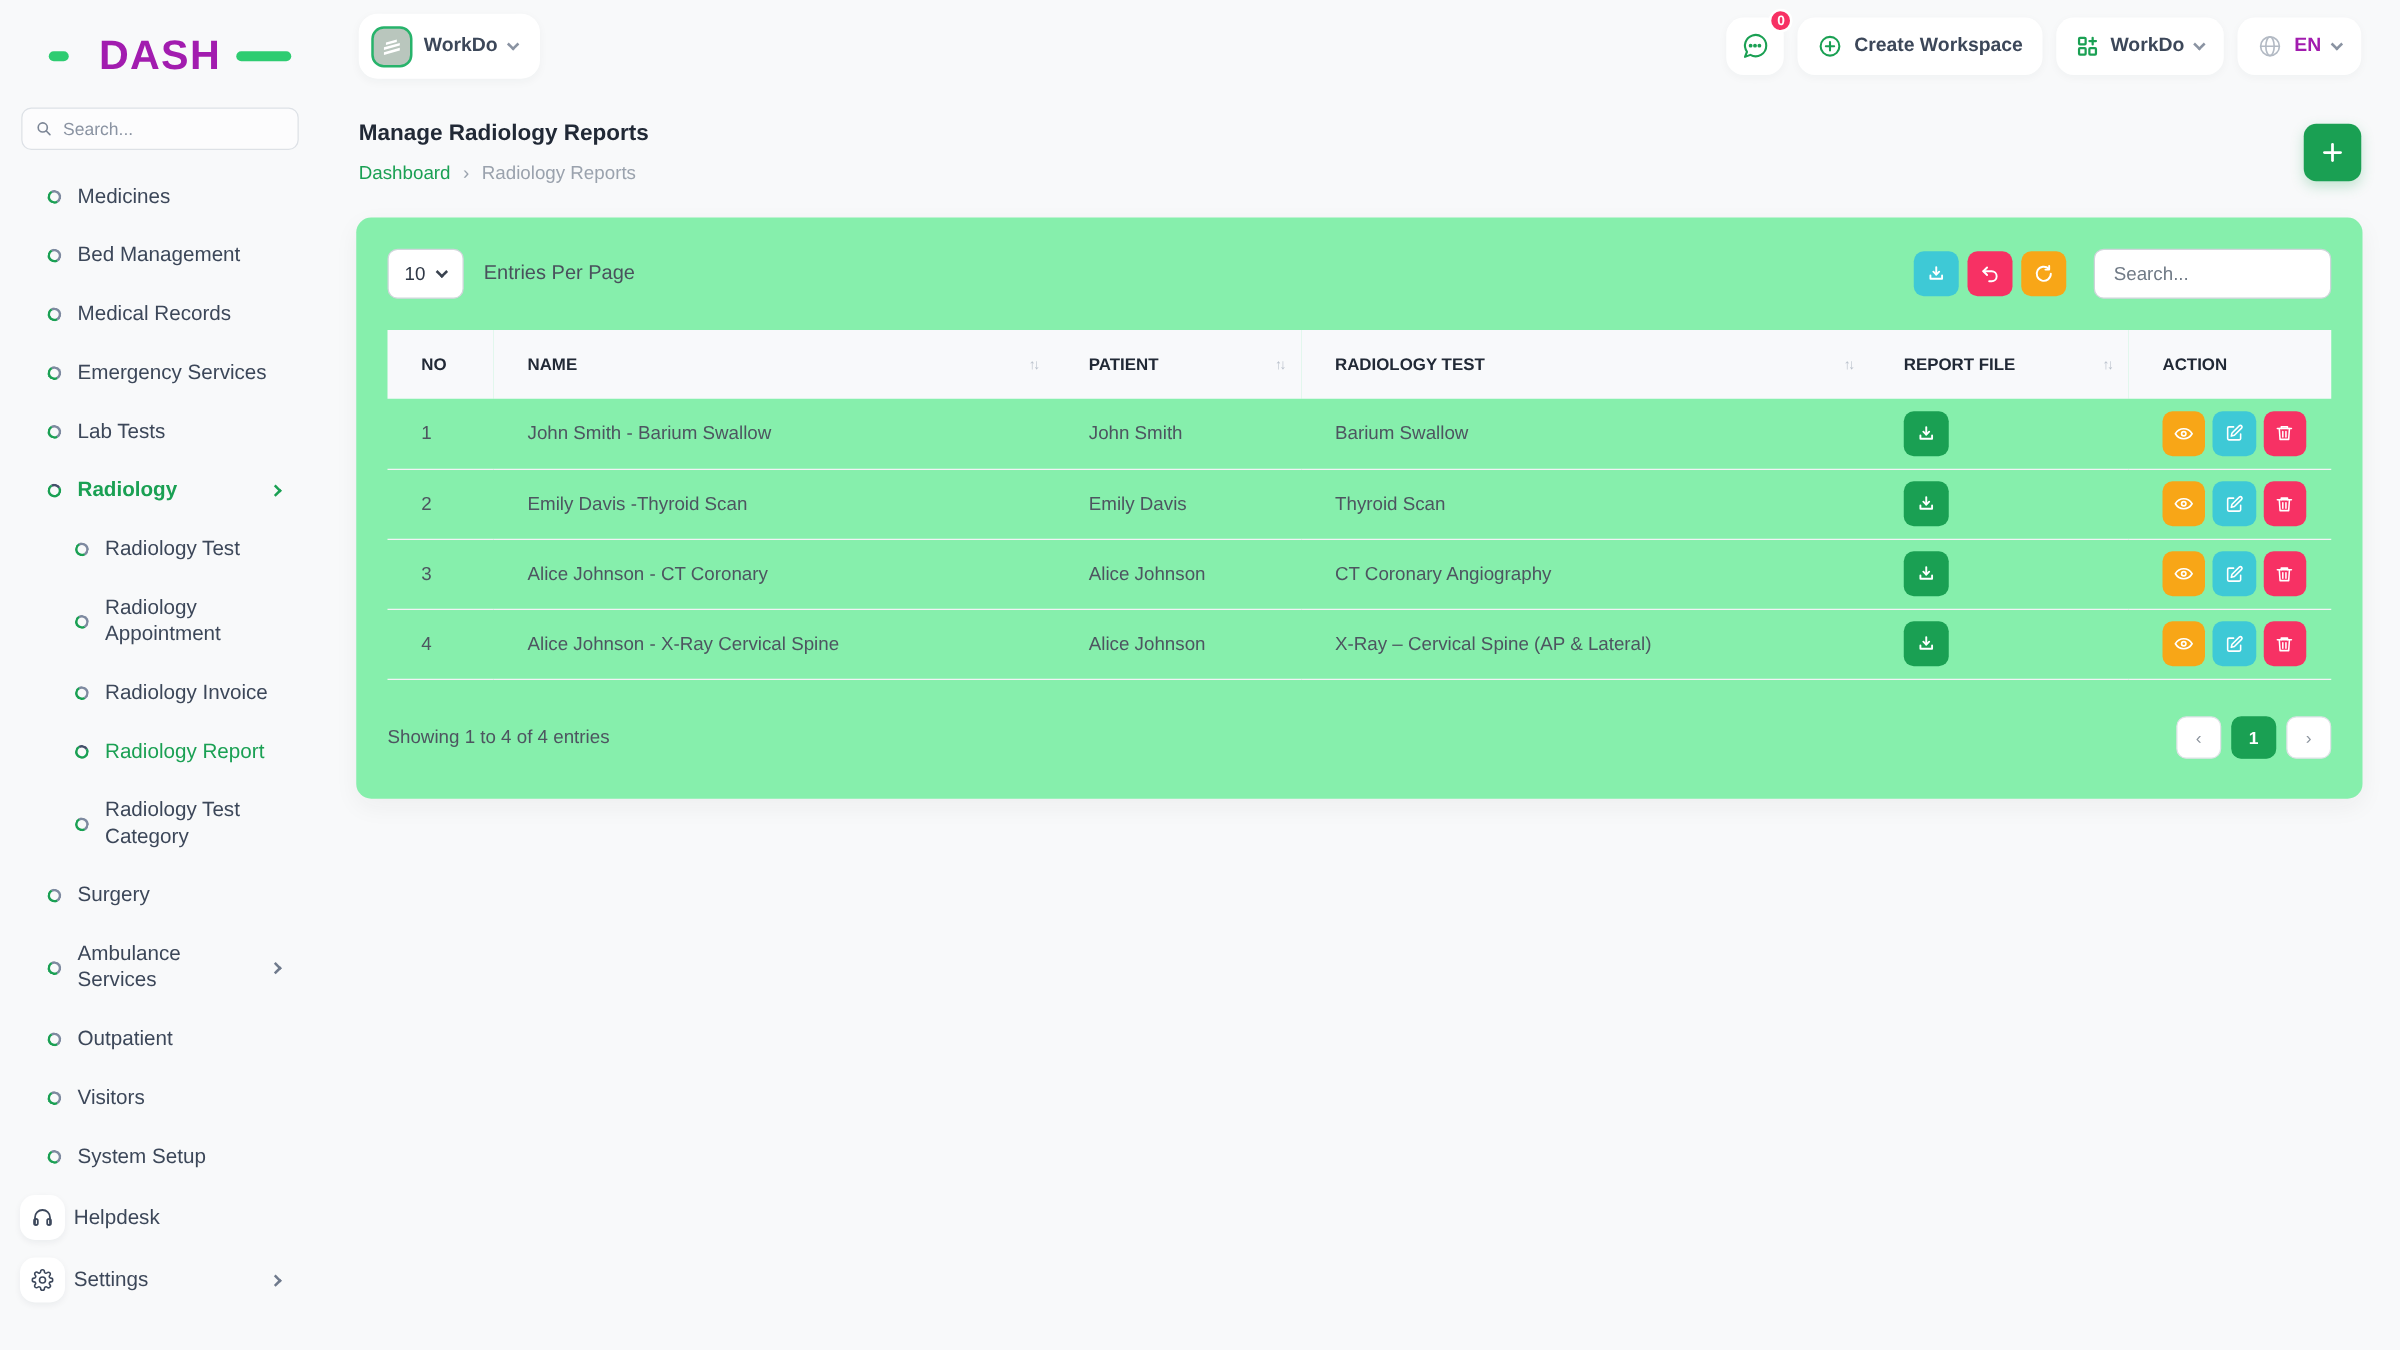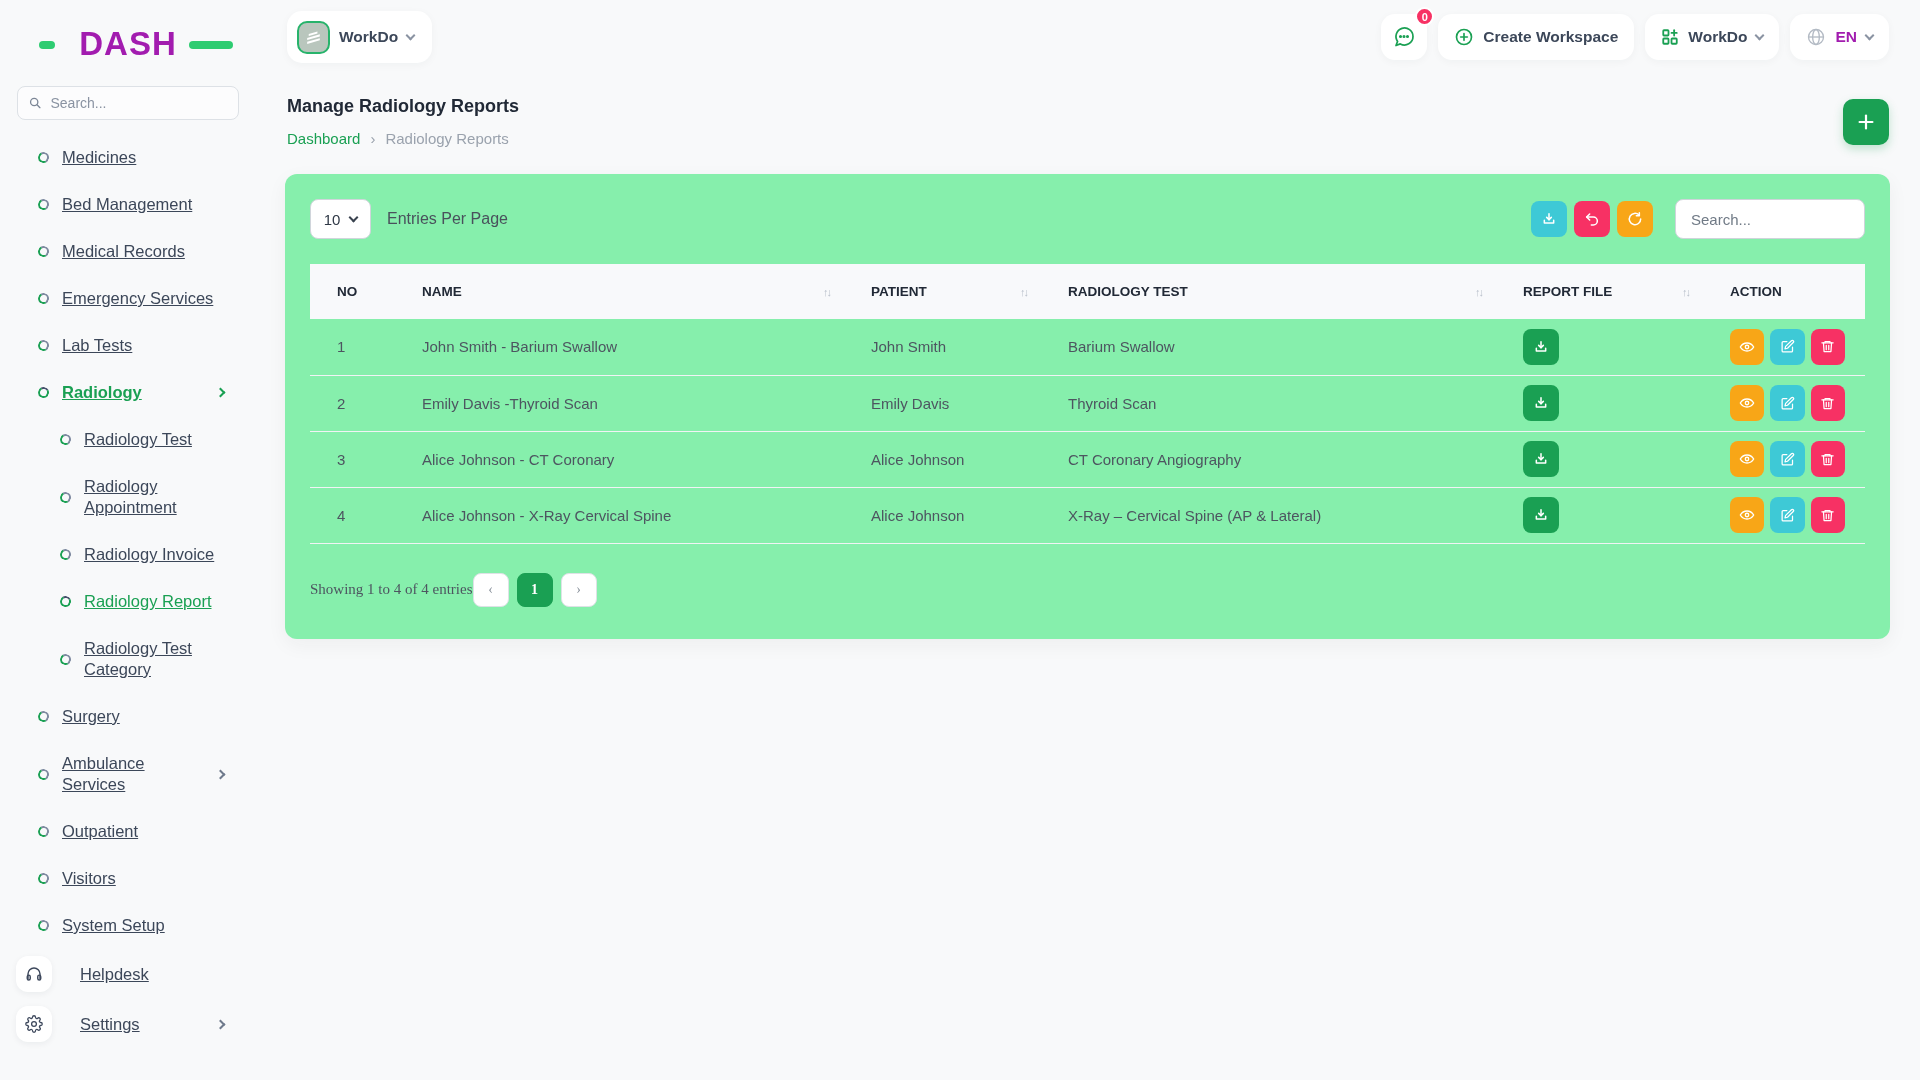--- a/index.html
+++ b/index.html
@@ -30,36 +30,36 @@
     border:none; outline:none; background:transparent; width:100%;
     font-size:14px; color:#5b6573; font-family:inherit;
   }
   .side-search input::placeholder { color:#8a93a2; }
   .nav { margin-top:14px; }
   .nav-item {
     display:flex; align-items:center; gap:13px;
     padding:13px 32px 13px 38px; cursor:pointer;
     font-size:16.5px; color:#3c4759; line-height:21px;
   }
-  .nav-item .nav-label { flex:1;text-decoration:underline; }
+  .nav-item .nav-label { flex:1; }
   .dot-icon {
     flex:0 0 auto; width:11px; height:11px; border-radius:50%;
     border:2.5px solid #7e8aa0; border-bottom-color:#1aa053; border-left-color:#1aa053;
     transform:rotate(15deg);
   }
   .nav-item.active { color:#1aa053; font-weight:bold; }
   .nav-item.active .dot-icon { border-color:#1aa053; border-top-color:#44506a; }
   .nav-item.sub { padding-left:60px; font-weight:normal; }
   .chev {
     width:7px; height:7px; flex:0 0 auto;
     border-right:2px solid #6f7a8c; border-bottom:2px solid #6f7a8c;
     transform:rotate(-45deg); margin-left:auto;
   }
   .nav-item.active .chev { border-color:#1aa053; }
-  .nav-item.tool { padding:7px 32px 7px 16px; gap:28px; }
+  .nav-item.tool { padding:7px 32px 7px 16px; gap:7px; }
   .tool-box {
     width:36px; height:36px; background:#ffffff; border-radius:12px;
     display:flex; align-items:center; justify-content:center;
     box-shadow:0 2px 6px rgba(25,35,50,.06);
   }
   
   .main { margin-left:256px; }
   .topbar {
     display:flex; align-items:center; justify-content:space-between;
     padding:8px 31px 0 31px; height:66px;
@@ -140,21 +140,21 @@
   }
   th .th-inner { display:flex; align-items:center; justify-content:space-between; }
   .sort-glyph { font-size:11px; color:#b9c0cb; letter-spacing:-2px; font-weight:normal; }
   tbody td {
     height:56px; border-bottom:1px solid #f1f3f5;
     font-size:15px; color:#4d5560; padding:0 14px 0 27px;
   }
   .btn-row { display:flex; align-items:center; }
   .btn-row .sq-btn { margin-left:0; margin-right:6px; }
   
-  .card-footer { display:flex; align-items:center; margin-top:29px;font-family:Liberation Serif, serif; }
+  .card-footer { display:flex; align-items:center; justify-content:space-between; margin-top:29px; }
   .showing-text { font-size:15px; color:#4d5560; }
   .pagination { display:flex; align-items:center; gap:8px; }
   .page-btn {
     min-width:36px; height:34px; border-radius:8px; border:1px solid #dee2e6; background:#fff;
     color:#8c949e; font-size:14px; cursor:pointer;
     display:flex; align-items:center; justify-content:center; font-family:inherit;
   }
   .page-btn.current { background:#1aa053; border-color:#1aa053; color:#fff; font-weight:bold; }
 </style>
 </head>

